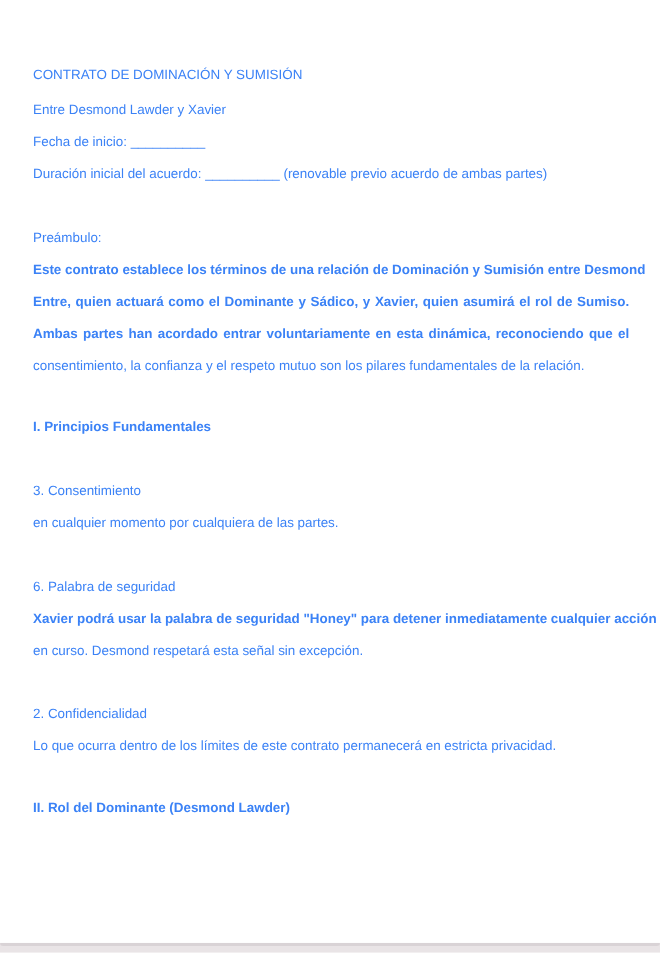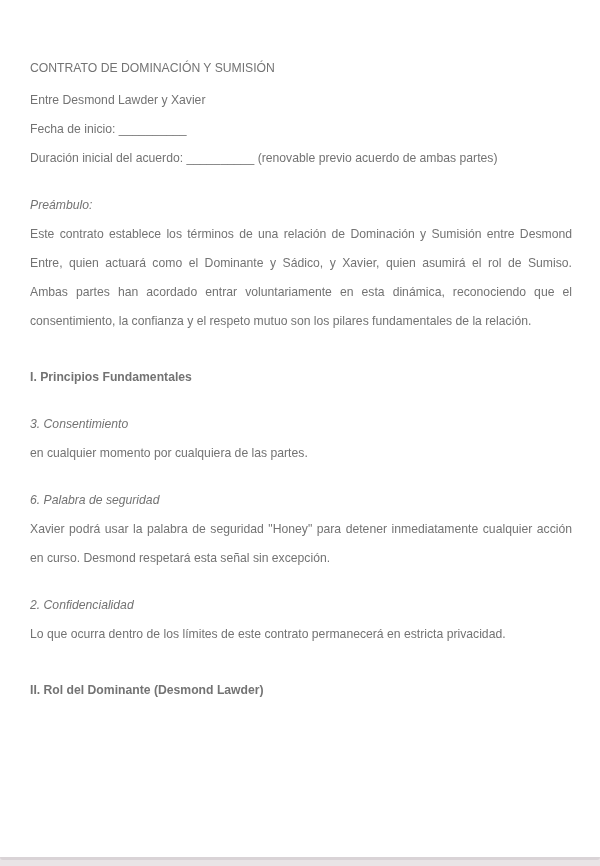--- a/index.html
+++ b/index.html
@@ -17,35 +17,36 @@
     border-bottom: 3px solid #d9d3d6;
     box-sizing: border-box;
     border-radius: 0 0 3px 3px;
   }
   .doc {
     width: 542px;
     margin-left: 30px;
     padding-top: 54px;
     font-size: 12.2px;
     line-height: 29px;
-    color: #737373;
+    color: #3b82f6;
   }
   .block { margin: 0; }
   .para { margin: 0; }
   .line { white-space: nowrap; }
   .jline {
     white-space: nowrap;
     text-align: justify;
     text-align-last: justify;
+    font-weight: bold;
   }
   .mt1  { margin-top: 0; }
   .mt3  { margin-top: 3px; }
   .mt27 { margin-top: 27px; font-weight: bold; }
   .mt28 { }
-  .mt29 { margin-top: 18px; font-style: italic; }
+  .mt29 { margin-top: 29px; }
 </style>
 </head>
 <body>
 
 <div class="page">
   <div class="doc">
 
     <p class="block line">CONTRATO DE DOMINACIÓN Y SUMISIÓN</p>
 
     <p class="block line mt3">Entre Desmond Lawder y Xavier</p>

